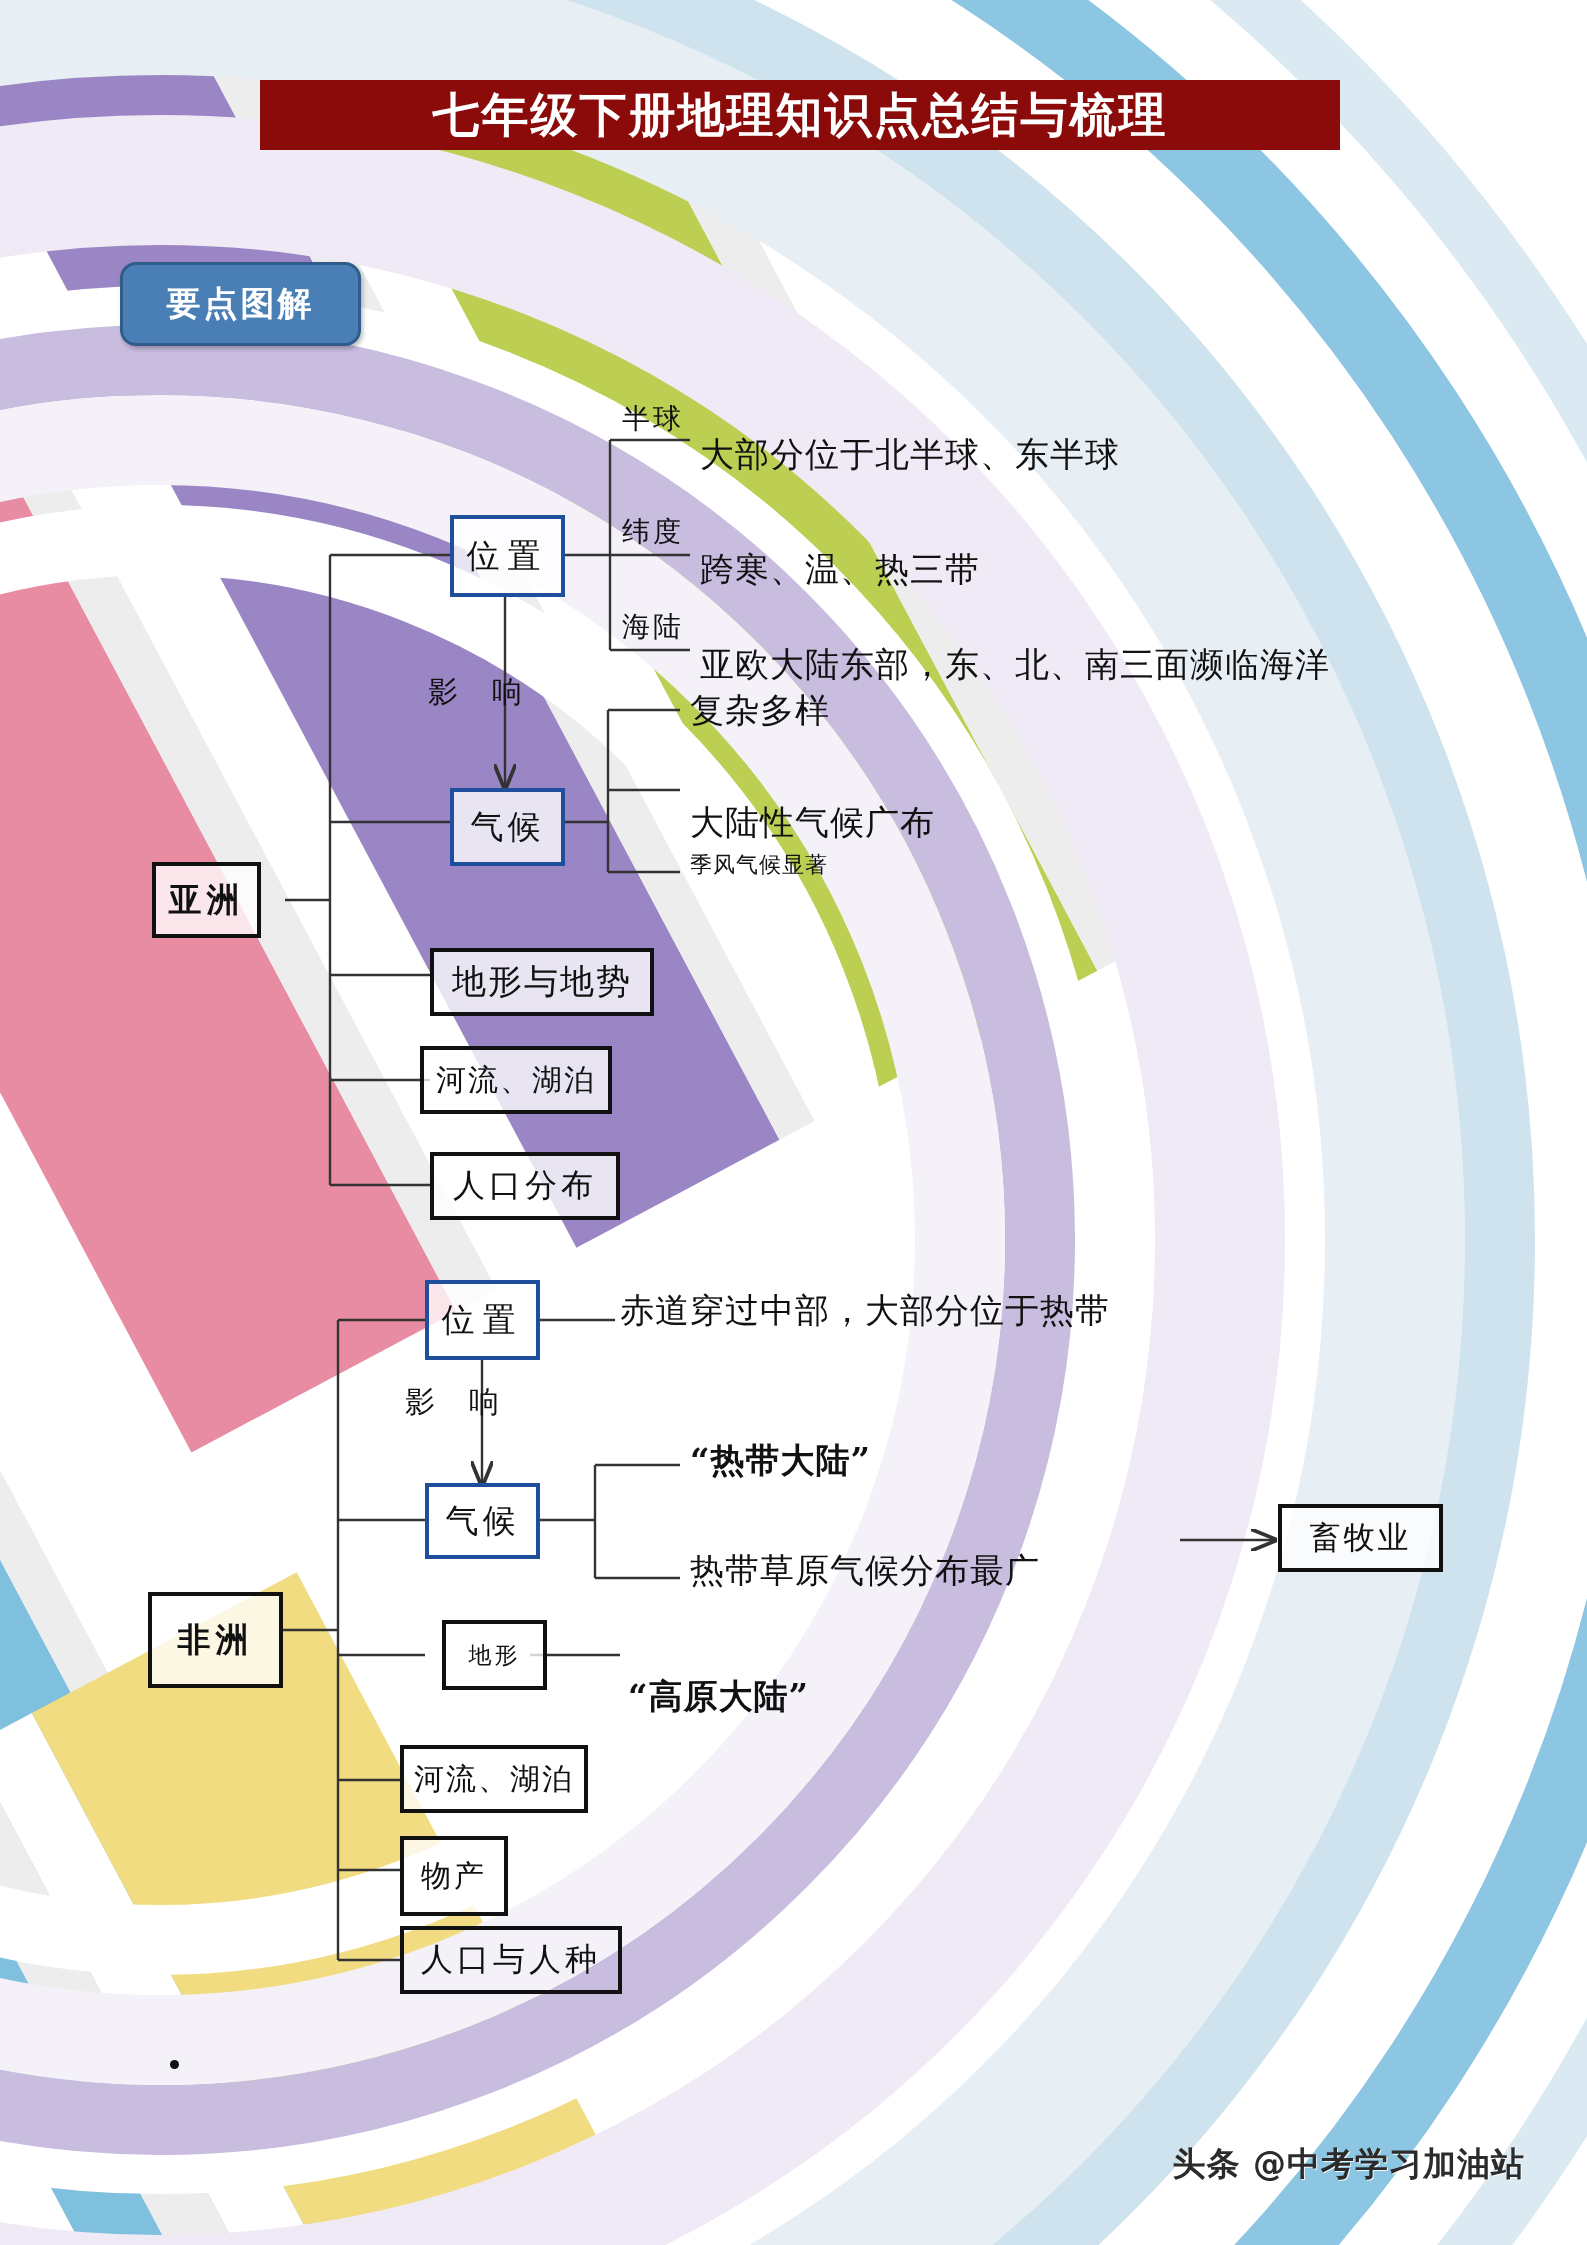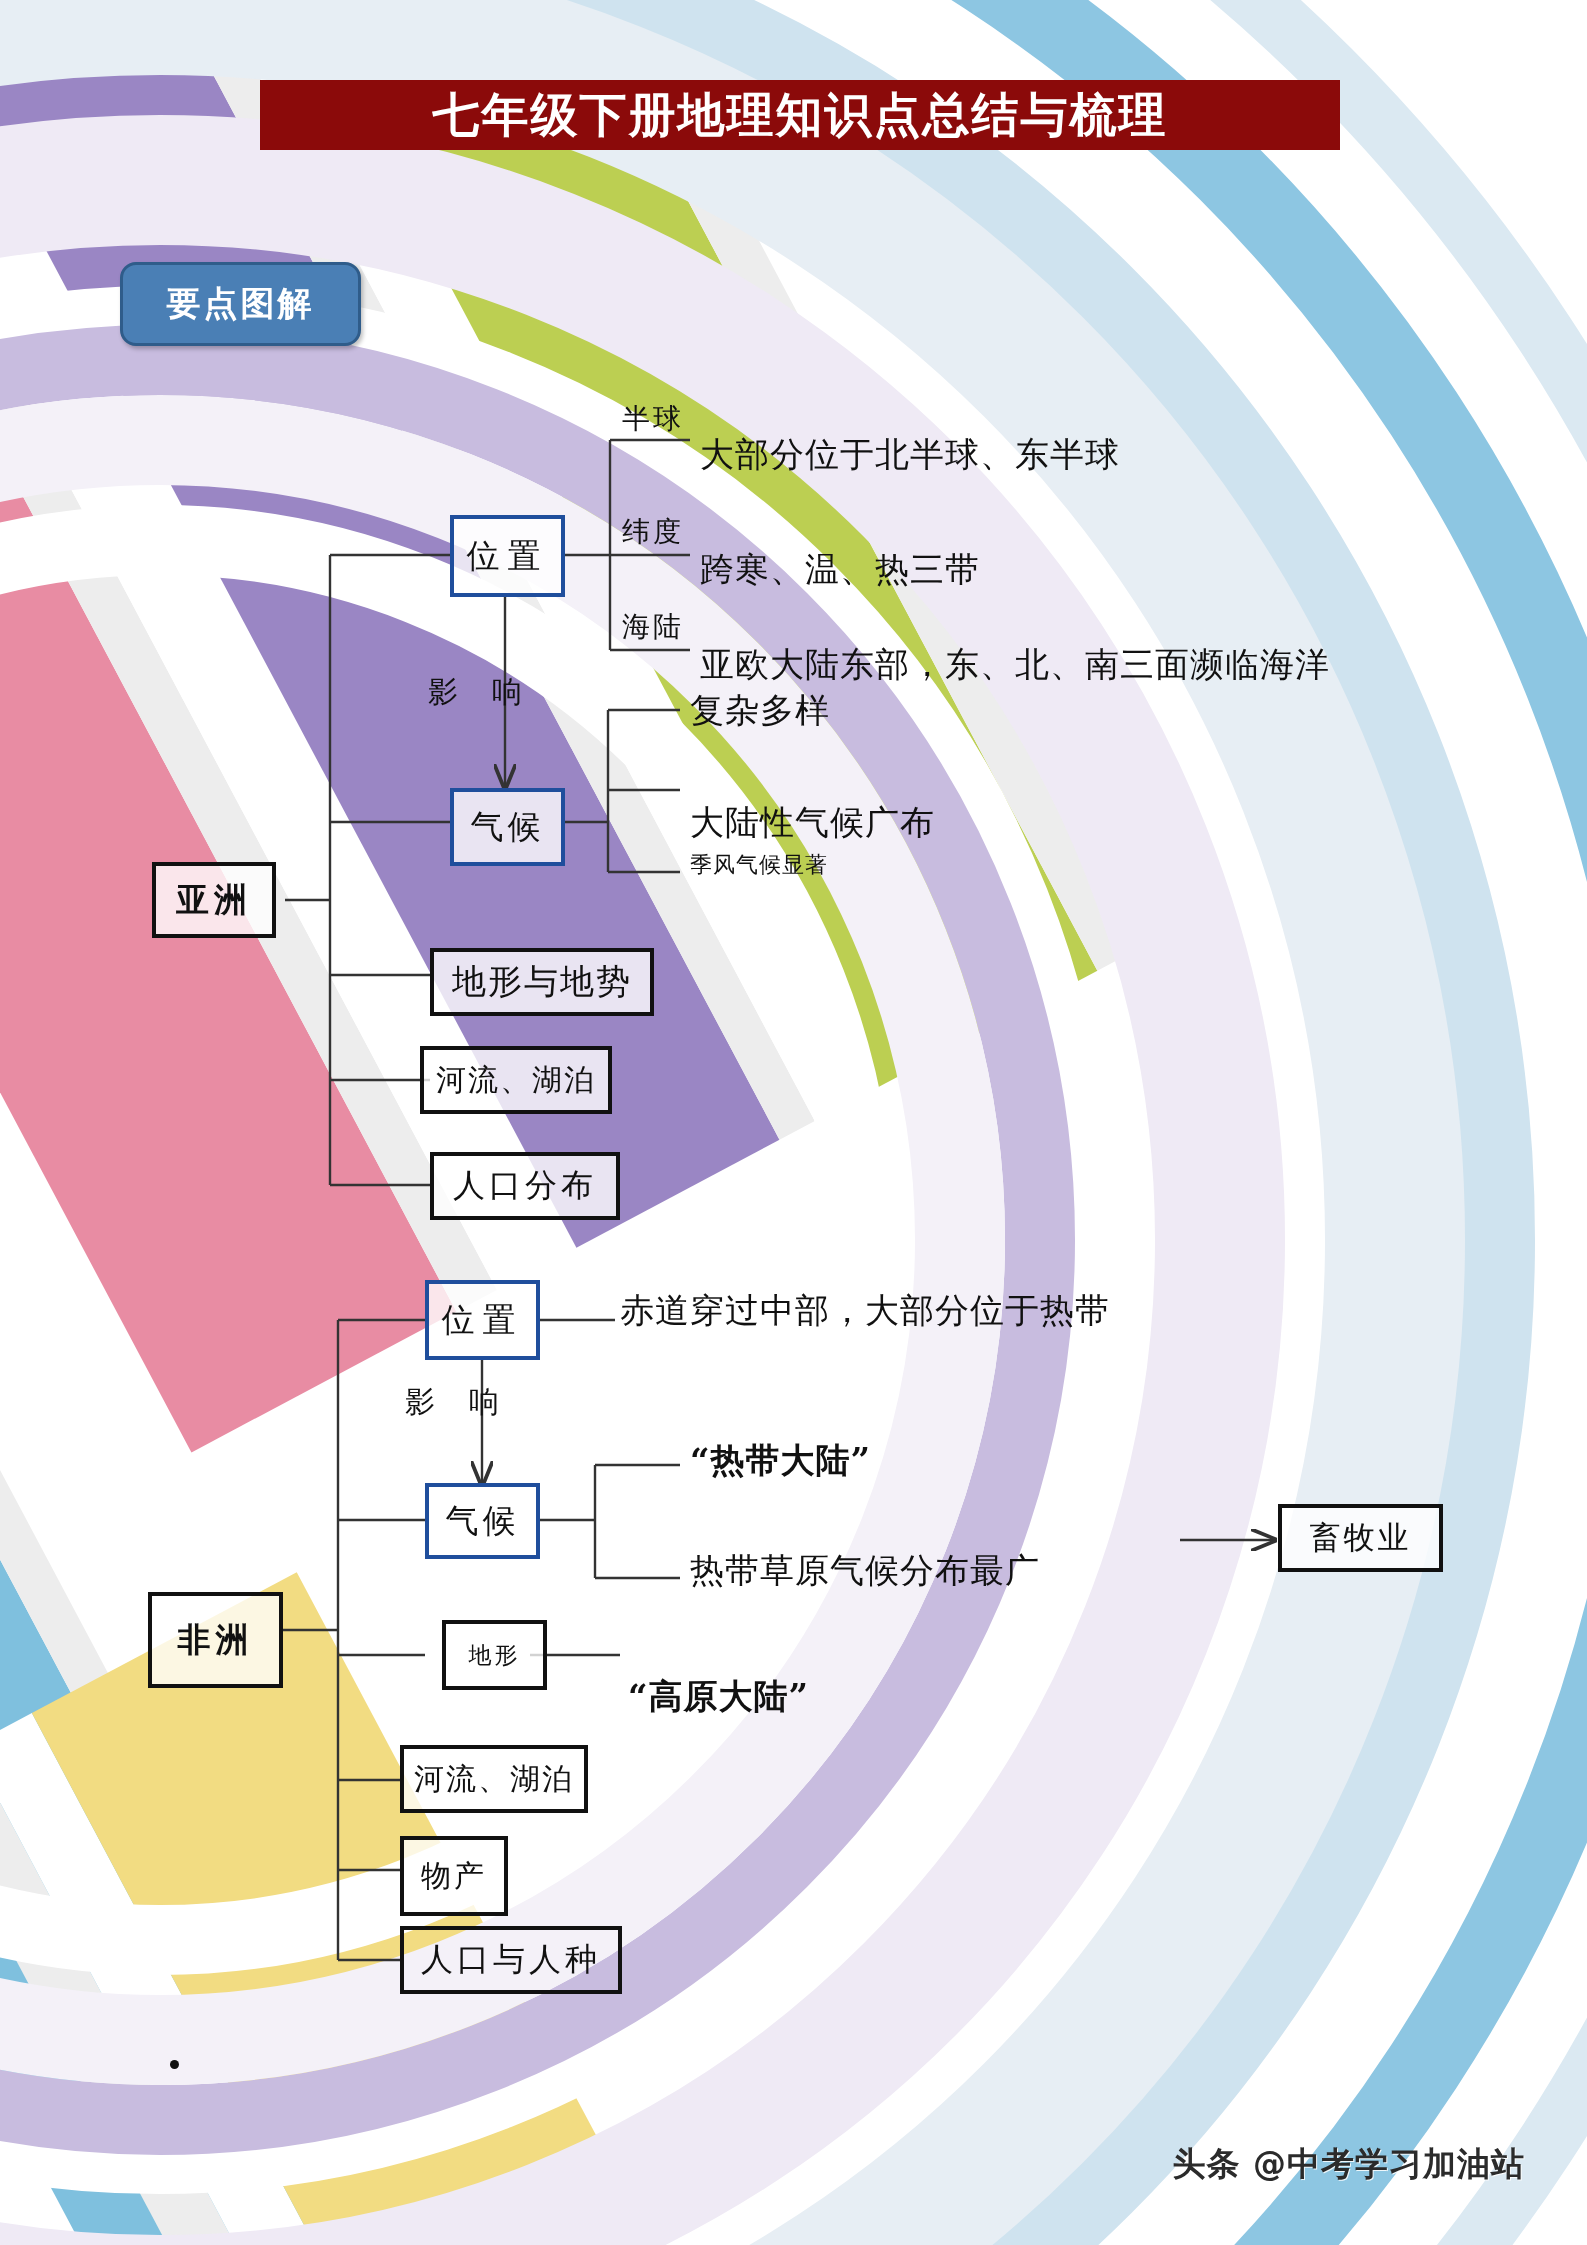--- a/index.html
+++ b/index.html
@@ -213,21 +213,21 @@
   <div class="txt" style="left:690px;top:688px;font-size:34px;letter-spacing:1px;">
     <span>复杂多样</span>
   </div>
   <div class="txt" style="left:690px;top:800px;font-size:34px;letter-spacing:1px;">
     <span>大陆性气候广布</span>
   </div>
   <div class="txt" style="left:690px;top:850px;font-size:22px;letter-spacing:1px;">
     <span>季风气候显著</span>
   </div>
 
-  <div class="node black bgwhite" style="left:152px;top:862px;width:124px;height:76px;font-size:33px;font-weight:700;letter-spacing:5px;">
+  <div class="node black bgwhite" style="left:152px;top:862px;width:109px;height:76px;font-size:33px;font-weight:700;letter-spacing:5px;">
     <span>亚洲</span>
   </div>
 
   <div class="node black bgwhite" style="left:430px;top:948px;width:224px;height:68px;font-size:34px;letter-spacing:2px;">
     <span>地形与地势</span>
   </div>
   <div class="node black bgwhite" style="left:420px;top:1046px;width:192px;height:68px;font-size:30px;letter-spacing:2px;">
     <span>河流、湖泊</span>
   </div>
   <div class="node black bgwhite" style="left:430px;top:1152px;width:190px;height:68px;font-size:32px;letter-spacing:4px;">

